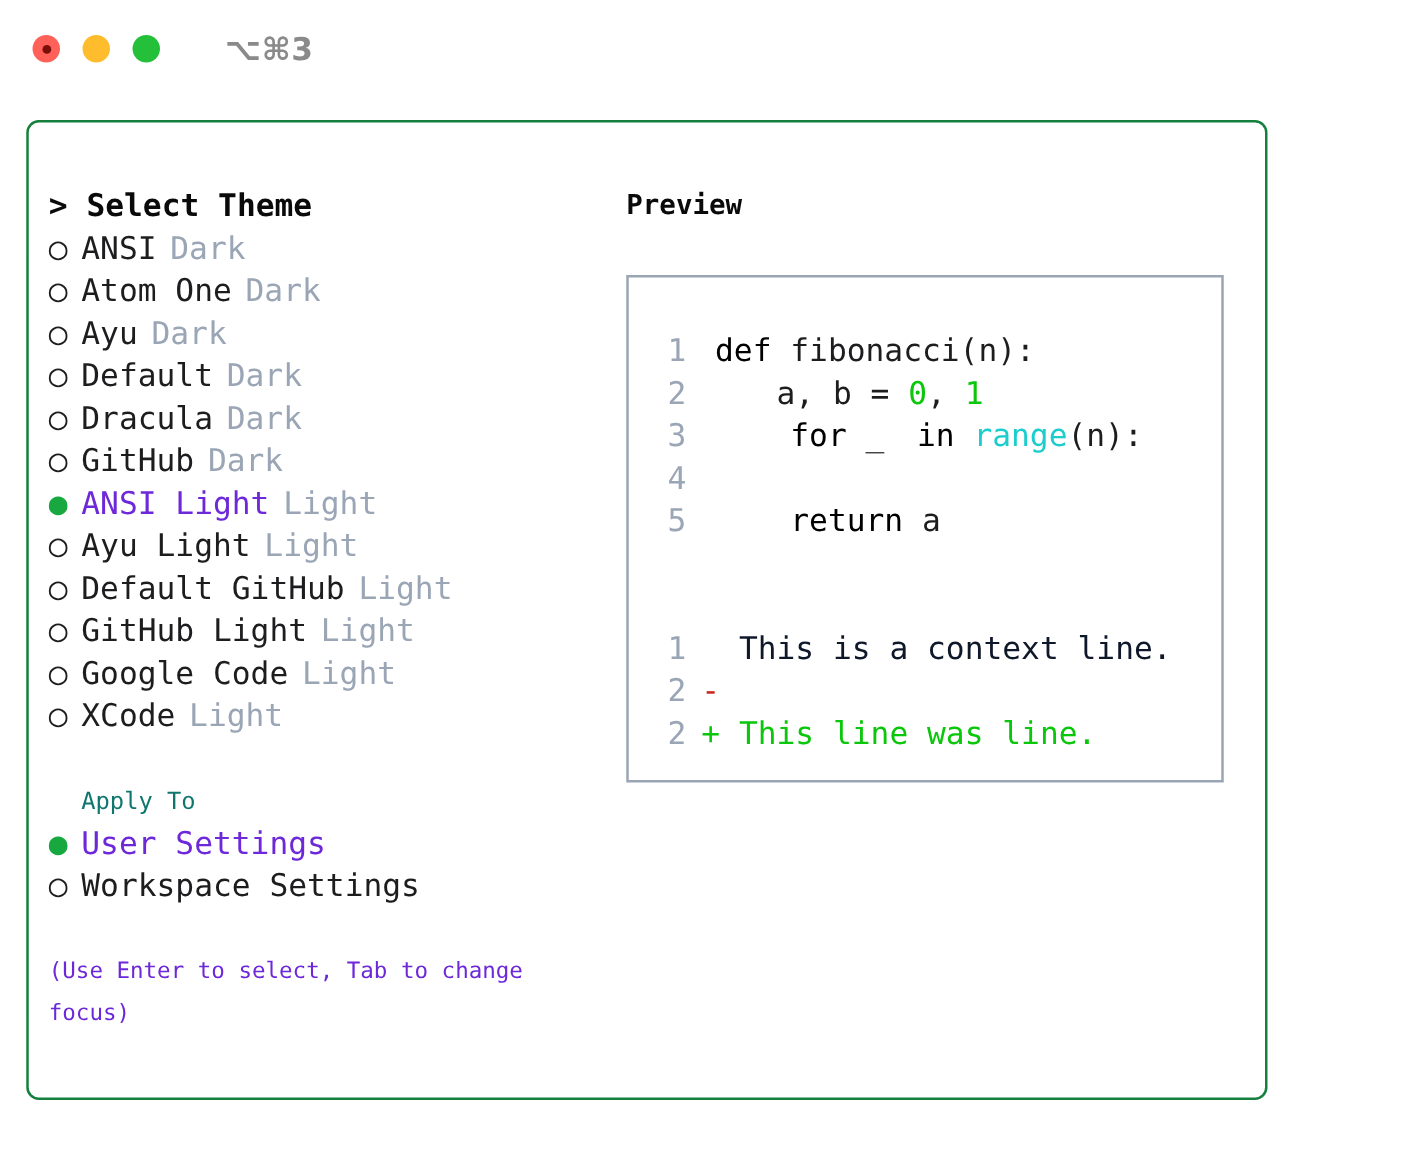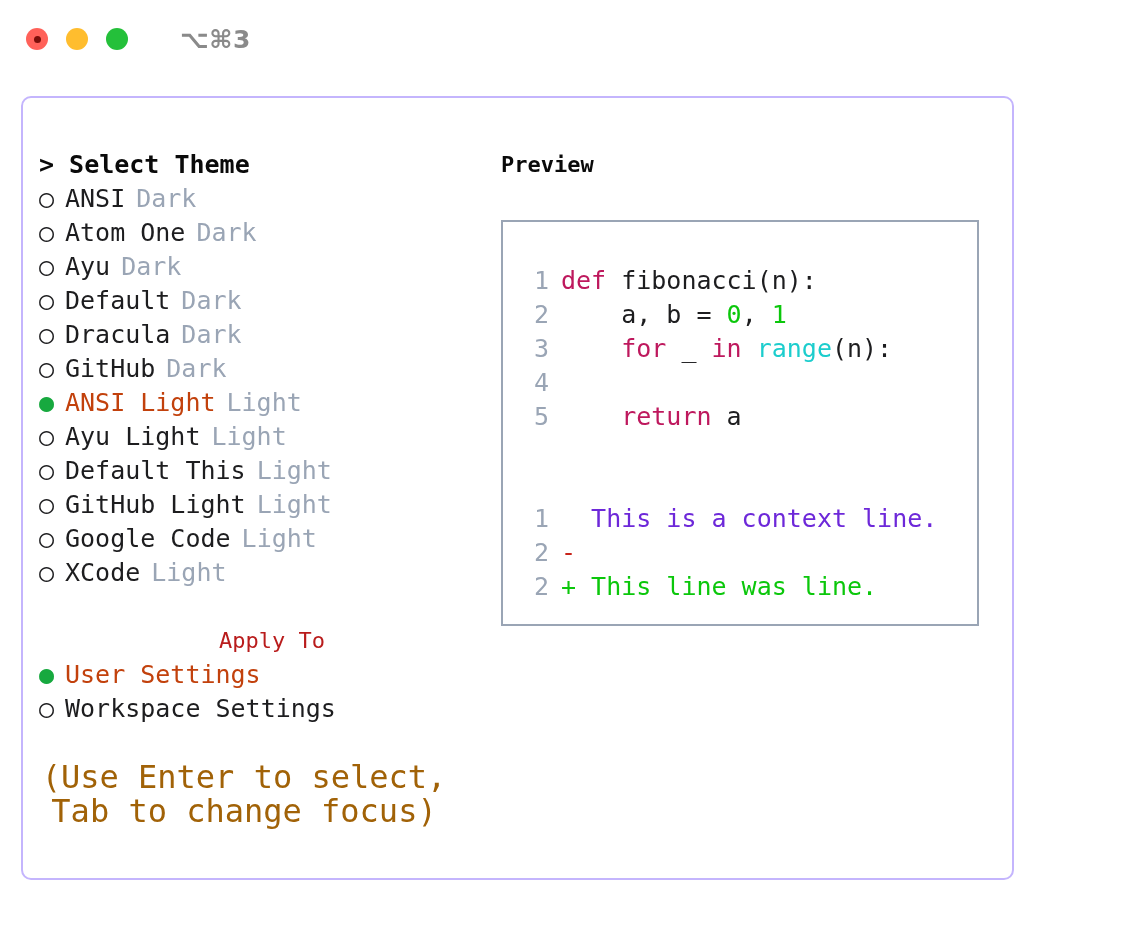--- a/index.html
+++ b/index.html
@@ -71,21 +71,21 @@
     font-family: "DejaVu Sans", "Liberation Sans", sans-serif;
   }
 
   
   .frame {
     position: absolute;
     left: 21px;
     top: 96px;
     width: 993px;
     height: 784px;
-    border: 2px solid #c4b5fd;
+    border: 2px solid #15803d;
     border-radius: 10px;
     box-sizing: border-box;
     background: #ffffff;
   }
 
   
   .col-left {
     position: absolute;
     left: 16px;
     top: 50px;
@@ -116,39 +116,37 @@
   .bullet {
     display: inline-block;
     width: 26px;
     flex: 0 0 26px;
     font-size: 25px;
   }
   .bullet.off { color: #1d1d1f; }
   .bullet.on  { color: #17a93f; }
   .row .label   { color: #1d1d1f; }
   .row .variant { color: #9aa5b5; margin-left: 11px; }
-  .row.selected .label   { color: #c2410c; text-align: center; }
+  .row.selected .label   { color: #6d28d9; text-align: center; }
   .row.selected .variant { color: #9aa5b5; }
 
   .group-gap { height: 34px; }
   .subhead {
-    font-size: 22px;
-    color: #b91c1c;
+    font-size: 19px;
+    color: #0f766e;
     line-height: 34px;
     padding-left: 26px;
     white-space: pre;
-    text-align: center;
   }
   .hint {
     margin-top: 34px;
-    font-size: 32px;
-    line-height: 34px;
-    color: #a16207;
+    font-size: 18px;
+    line-height: 34px;
+    color: #6d28d9;
     width: 410px;
-    text-align: center;
   }
 
   
   .preview-title {
     font-size: 22px;
     font-weight: bold;
     color: #0a0a0a;
     line-height: 34px;
   }
   .preview-box {
@@ -169,24 +167,24 @@
   }
   .ln {
     display: inline-block;
     width: 30px;
     flex: 0 0 30px;
     text-align: right;
     color: #9aa5b5;
     margin-right: 12px;
   }
   .code { color: #1d1d1f; }
-  .kw   { color: #be185d; }
+  .kw   { color: #000000; margin-left: 11px; }
   .fn   { color: #1ccdcd; }
   .num  { color: #0bc70b; }
-  .ctx  { color: #6d28d9; }
+  .ctx  { color: #0f172a; }
   .del  { color: #c8241a; }
   .add  { color: #0bc70b; }
   .blank-line { height: 34px; }
 </style>
 </head>
 <body>
 
 <div class="window">
 
   <div class="titlebar">
@@ -204,21 +202,21 @@
       <div class="section-head">&gt; Select Theme</div>
       <div id="theme-list">
           <div class="row"><span class="bullet off">○</span><span class="label">ANSI</span><span class="variant">Dark</span></div>
           <div class="row"><span class="bullet off">○</span><span class="label">Atom One</span><span class="variant">Dark</span></div>
           <div class="row"><span class="bullet off">○</span><span class="label">Ayu</span><span class="variant">Dark</span></div>
           <div class="row"><span class="bullet off">○</span><span class="label">Default</span><span class="variant">Dark</span></div>
           <div class="row"><span class="bullet off">○</span><span class="label">Dracula</span><span class="variant">Dark</span></div>
           <div class="row"><span class="bullet off">○</span><span class="label">GitHub</span><span class="variant">Dark</span></div>
           <div class="row selected"><span class="bullet on">●</span><span class="label">ANSI Light</span><span class="variant">Light</span></div>
           <div class="row"><span class="bullet off">○</span><span class="label">Ayu Light</span><span class="variant">Light</span></div>
-          <div class="row"><span class="bullet off">○</span><span class="label">Default This</span><span class="variant">Light</span></div>
+          <div class="row"><span class="bullet off">○</span><span class="label">Default GitHub</span><span class="variant">Light</span></div>
           <div class="row"><span class="bullet off">○</span><span class="label">GitHub Light</span><span class="variant">Light</span></div>
           <div class="row"><span class="bullet off">○</span><span class="label">Google Code</span><span class="variant">Light</span></div>
           <div class="row"><span class="bullet off">○</span><span class="label">XCode</span><span class="variant">Light</span></div>
         </div>
 
       <div class="group-gap"></div>
       <div class="subhead">Apply To</div>
       <div id="apply-list">
           <div class="row selected"><span class="bullet on">●</span><span class="label">User Settings</span></div>
           <div class="row"><span class="bullet off">○</span><span class="label">Workspace Settings</span></div>

